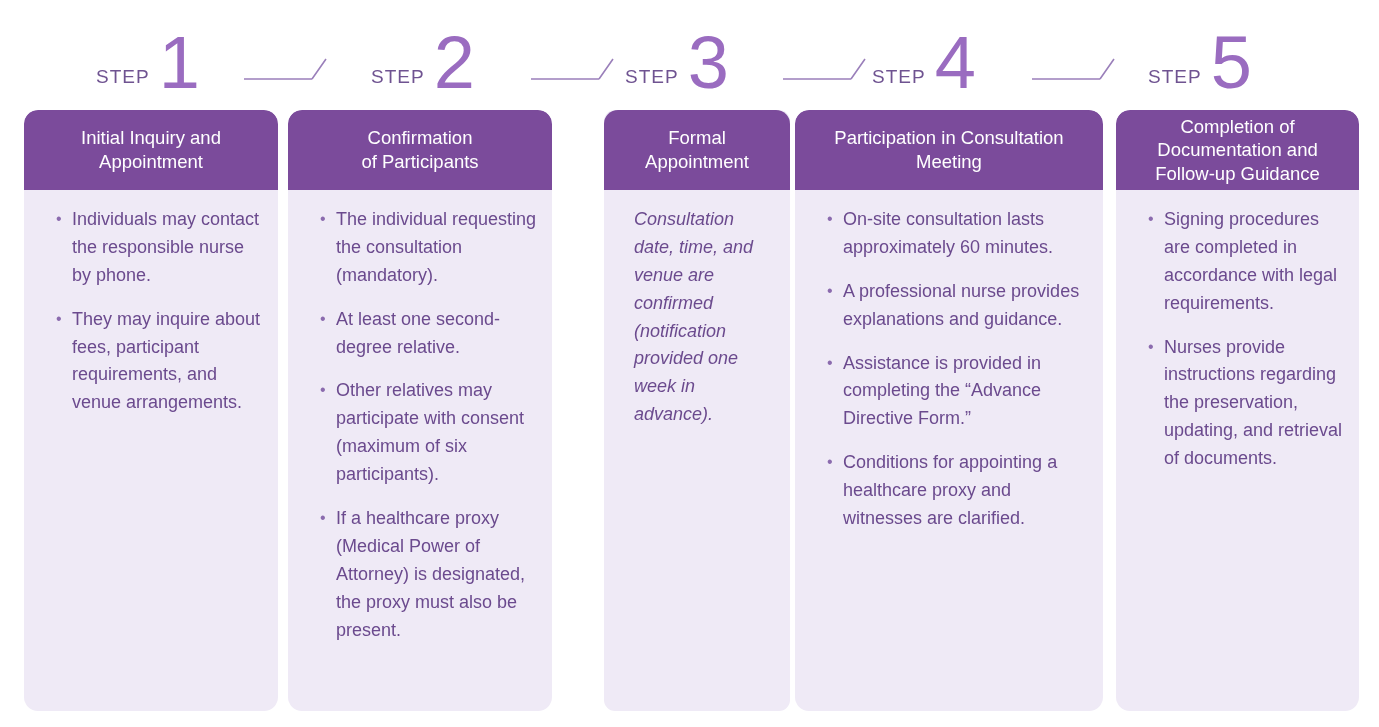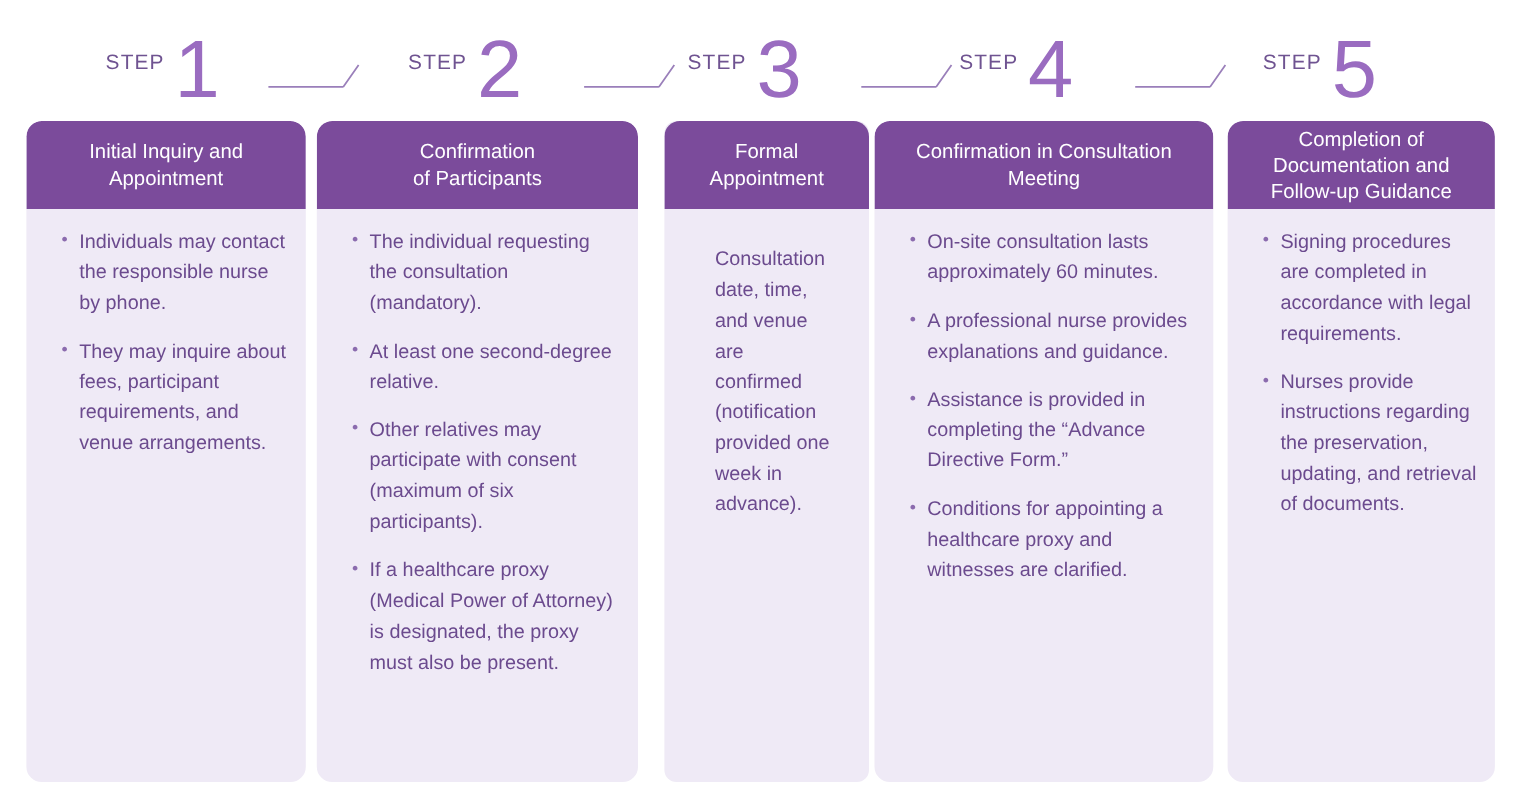--- a/index.html
+++ b/index.html
@@ -26,21 +26,21 @@
     left: 0;
     top: 0;
     width: 1379px;
     height: 104px;
   }
 
   .step-marker {
     position: absolute;
     bottom: 18px;
     display: flex;
-    align-items: center;
+    align-items: flex-end;
     white-space: nowrap;
   }
   .step-word {
     font-size: 19px;
     letter-spacing: 1.0px;
     color: #6F5391;
     font-weight: 400;
     line-height: 1;
   }
   .step-num {
@@ -112,21 +112,22 @@
   ul.bullets li::before {
     content: "\2022";
     position: absolute;
     left: 2px;
     top: 0;
     font-size: 16px;
     line-height: 1.62;
     color: #8B6BAE;
   }
   p.plain {
-    margin: 16px;
+    margin: 0;
+    font-style: italic;
   }
 
   
   .hdr-2line { height: 80px; align-items: center; }
   .hdr-3line { height: 80px; }
 </style>
 </head>
 <body>
 
 <div id="stage">
@@ -190,21 +191,21 @@
 Appointment</span>
     </div>
     <div class="card-body">
       <ul class="bullets">
         <li>Individuals may contact the responsible nurse by phone.</li>
         <li>They may inquire about fees, participant requirements, and venue arrangements.</li>
       </ul>
     </div>
   </div>
 
-  <div class="card" style="left:288px; width:292px;">
+  <div class="card" style="left:288px; width:264px;">
     <div class="card-header hdr-2line">
       <span class="card-header-text">Confirmation
 of Participants</span>
     </div>
     <div class="card-body">
       <ul class="bullets">
         <li>The individual requesting the consultation (mandatory).</li>
         <li>At least one second-degree relative.</li>
         <li>Other relatives may participate with consent (maximum of six participants).</li>
         <li>If a healthcare proxy (Medical Power of Attorney) is designated, the proxy must also be present.</li>
@@ -217,21 +218,21 @@
       <span class="card-header-text">Formal
 Appointment</span>
     </div>
     <div class="card-body">
       <p class="plain">Consultation date, time, and venue are confirmed (notification provided one week in advance).</p>
     </div>
   </div>
 
   <div class="card" style="left:795px; width:308px;">
     <div class="card-header hdr-2line">
-      <span class="card-header-text">Confirmation in Consultation
+      <span class="card-header-text">Participation in Consultation
 Meeting</span>
     </div>
     <div class="card-body">
       <ul class="bullets">
         <li>On-site consultation lasts approximately 60 minutes.</li>
         <li>A professional nurse provides explanations and guidance.</li>
         <li>Assistance is provided in completing the “Advance Directive Form.”</li>
         <li>Conditions for appointing a healthcare proxy and witnesses are clarified.</li>
       </ul>
     </div>

